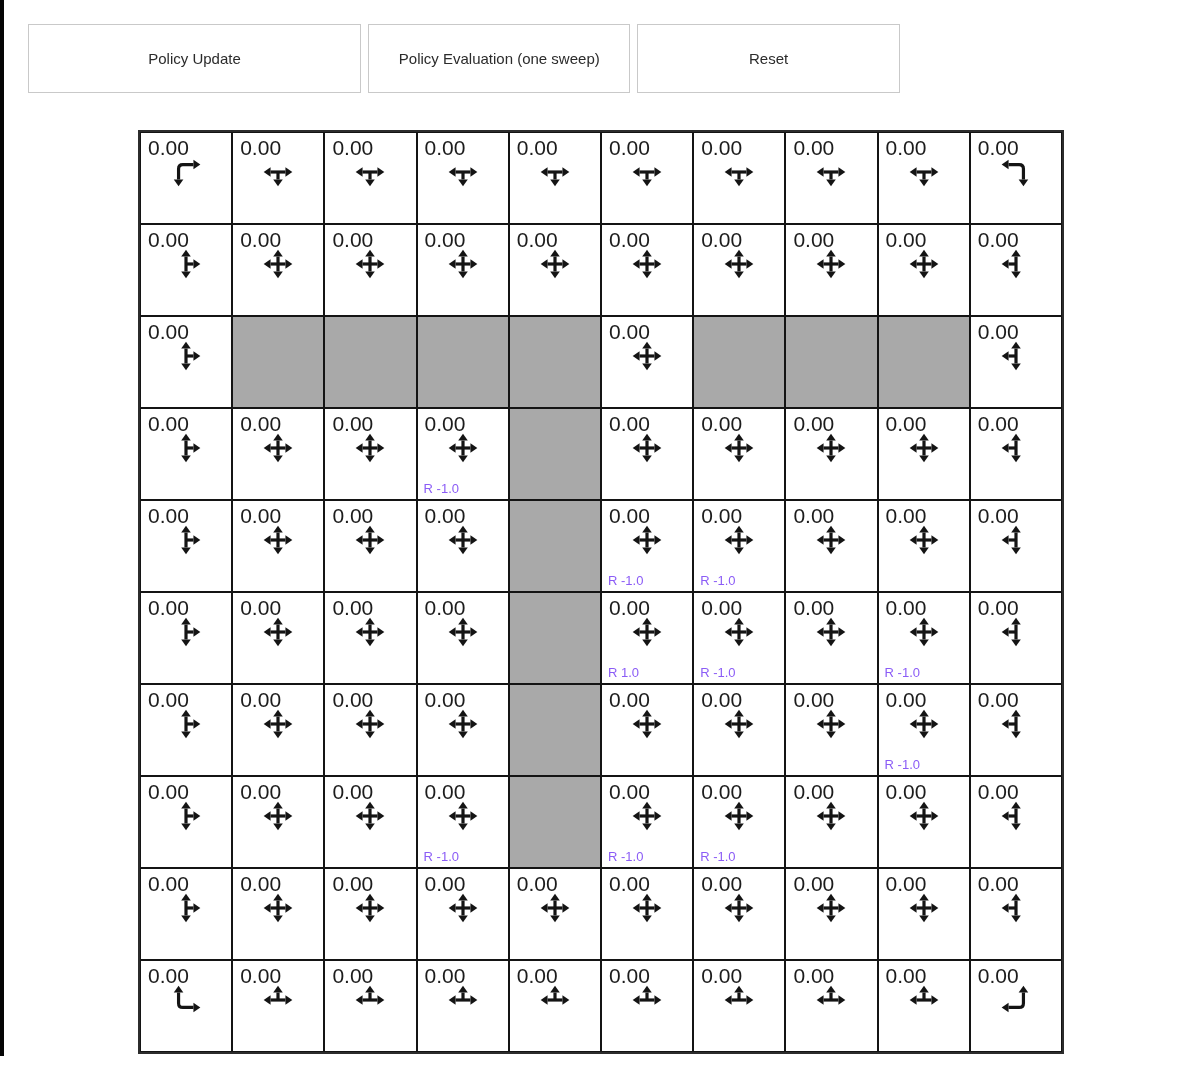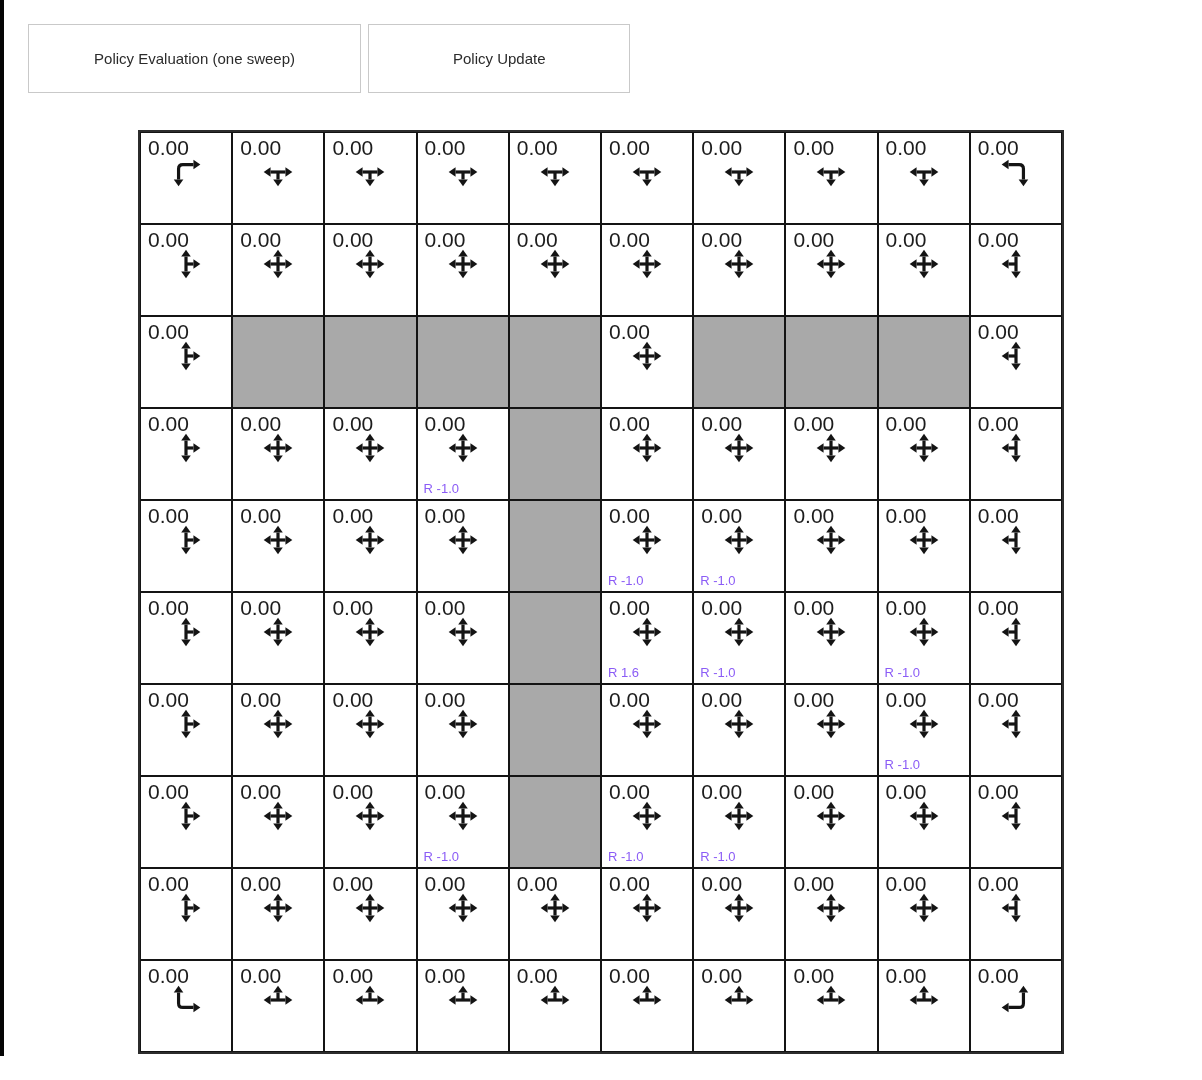--- a/index.html
+++ b/index.html
@@ -64,22 +64,23 @@
     font-size: 13px;
     color: #8b5cf6;
   }
 </style>
 </head>
 <body>
 
 <div class="edge-strip"></div>
 
 <div class="toolbar">
+  <button class="btn">Policy Update</button>
   <button class="btn">Policy Evaluation (one sweep)</button>
-  <button class="btn">Policy Update</button>
+  <button class="btn">Reset</button>
 </div>
 
 <div class="grid" id="grid">
     <div class="cell">
       <div class="val">0.00</div>
       <div class="arr"><svg viewBox="-16 -16 32 32" width="34" height="34">
           <path d="M 7 -7 L -3 -7 Q -7 -7 -7 -3 L -7 7" fill="none" stroke="#141414" stroke-width="3"></path>
           <polygon points="13.5,-7 7,-2.5 7,-11.5" fill="#141414"></polygon>
           <polygon points="-7,13.5 -11.5,7 -2.5,7" fill="#141414"></polygon>
         </svg></div>
@@ -635,21 +636,21 @@
       <div class="arr"><svg viewBox="-16 -16 32 32" width="34" height="34">
           <line x1="0" y1="0" x2="0" y2="-7" stroke="#141414" stroke-width="3"></line>
           <polygon points="0,-13.5 4.5,-7 -4.5,-7" fill="#141414"></polygon>
           <line x1="0" y1="0" x2="0" y2="7" stroke="#141414" stroke-width="3"></line>
           <polygon points="0,13.5 -4.5,7 4.5,7" fill="#141414"></polygon>
           <line x1="0" y1="0" x2="-7" y2="0" stroke="#141414" stroke-width="3"></line>
           <polygon points="-13.5,0 -7,-4.5 -7,4.5" fill="#141414"></polygon>
           <line x1="0" y1="0" x2="7" y2="0" stroke="#141414" stroke-width="3"></line>
           <polygon points="13.5,0 7,4.5 7,-4.5" fill="#141414"></polygon>
         </svg></div>
-      <div class="rew">R 1.6</div>
+      <div class="rew">R 1.0</div>
     </div>
     <div class="cell">
       <div class="val">0.00</div>
       <div class="arr"><svg viewBox="-16 -16 32 32" width="34" height="34">
           <line x1="0" y1="0" x2="0" y2="-7" stroke="#141414" stroke-width="3"></line>
           <polygon points="0,-13.5 4.5,-7 -4.5,-7" fill="#141414"></polygon>
           <line x1="0" y1="0" x2="0" y2="7" stroke="#141414" stroke-width="3"></line>
           <polygon points="0,13.5 -4.5,7 4.5,7" fill="#141414"></polygon>
           <line x1="0" y1="0" x2="-7" y2="0" stroke="#141414" stroke-width="3"></line>
           <polygon points="-13.5,0 -7,-4.5 -7,4.5" fill="#141414"></polygon>

